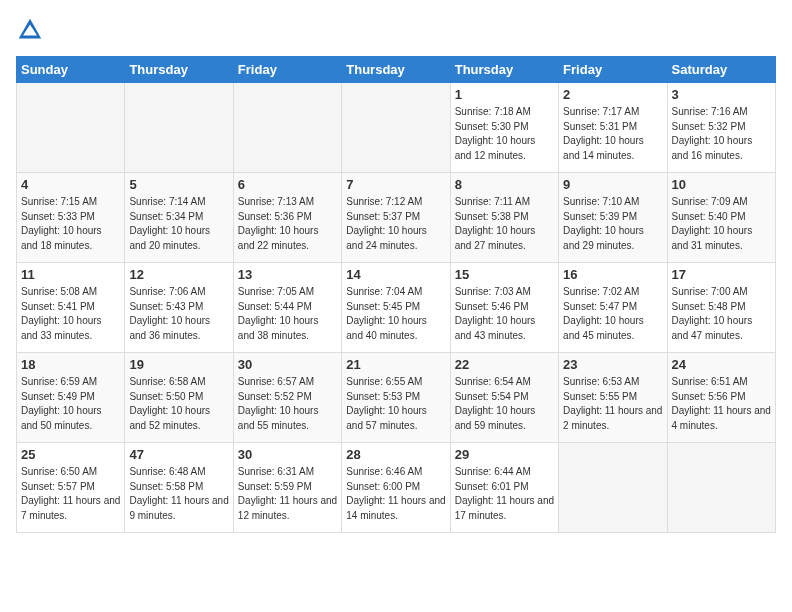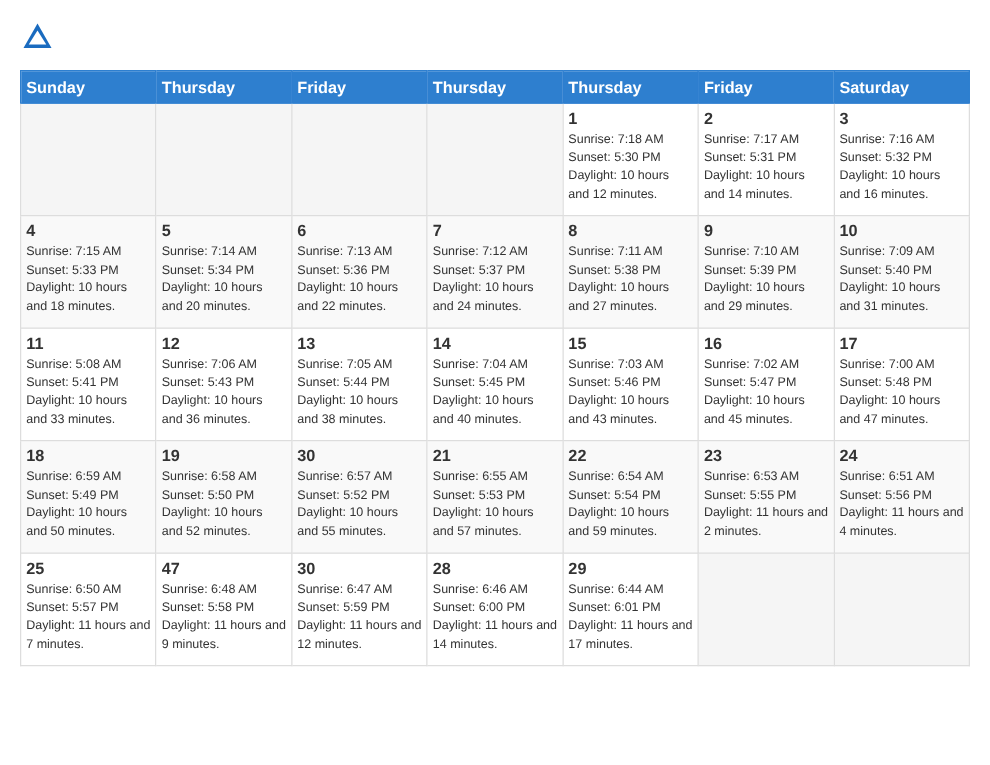--- a/index.html
+++ b/index.html
@@ -321,21 +321,21 @@
         </td>
         <td>
           <span class="day-number">47</span>
           <div class="day-info">Sunrise: 6:48 AM
 Sunset: 5:58 PM
 Daylight: 11 hours
 and 9 minutes.</div>
         </td>
         <td>
           <span class="day-number">30</span>
-          <div class="day-info">Sunrise: 6:47 AM
+          <div class="day-info">Sunrise: 6:31 AM
 Sunset: 5:59 PM
 Daylight: 11 hours
 and 12 minutes.</div>
         </td>
         <td>
           <span class="day-number">28</span>
           <div class="day-info">Sunrise: 6:46 AM
 Sunset: 6:00 PM
 Daylight: 11 hours
 and 14 minutes.</div>

